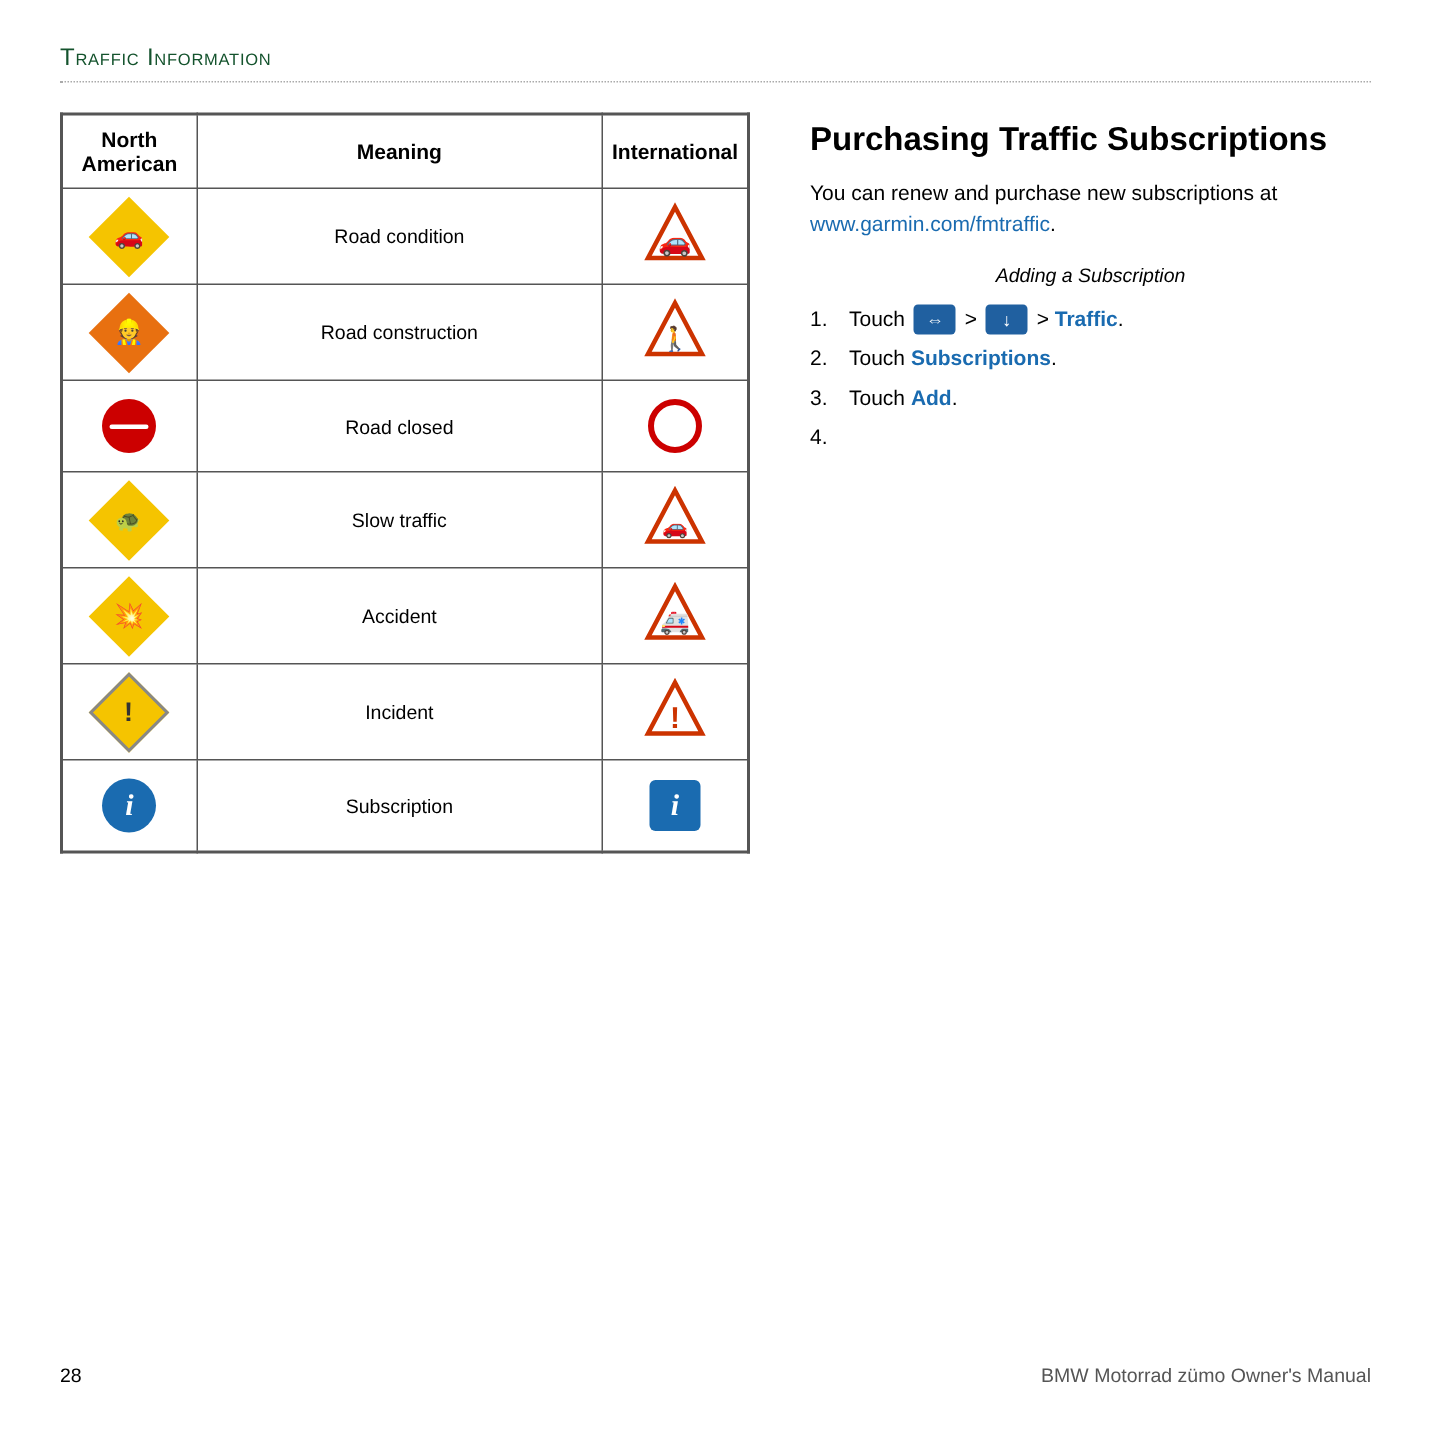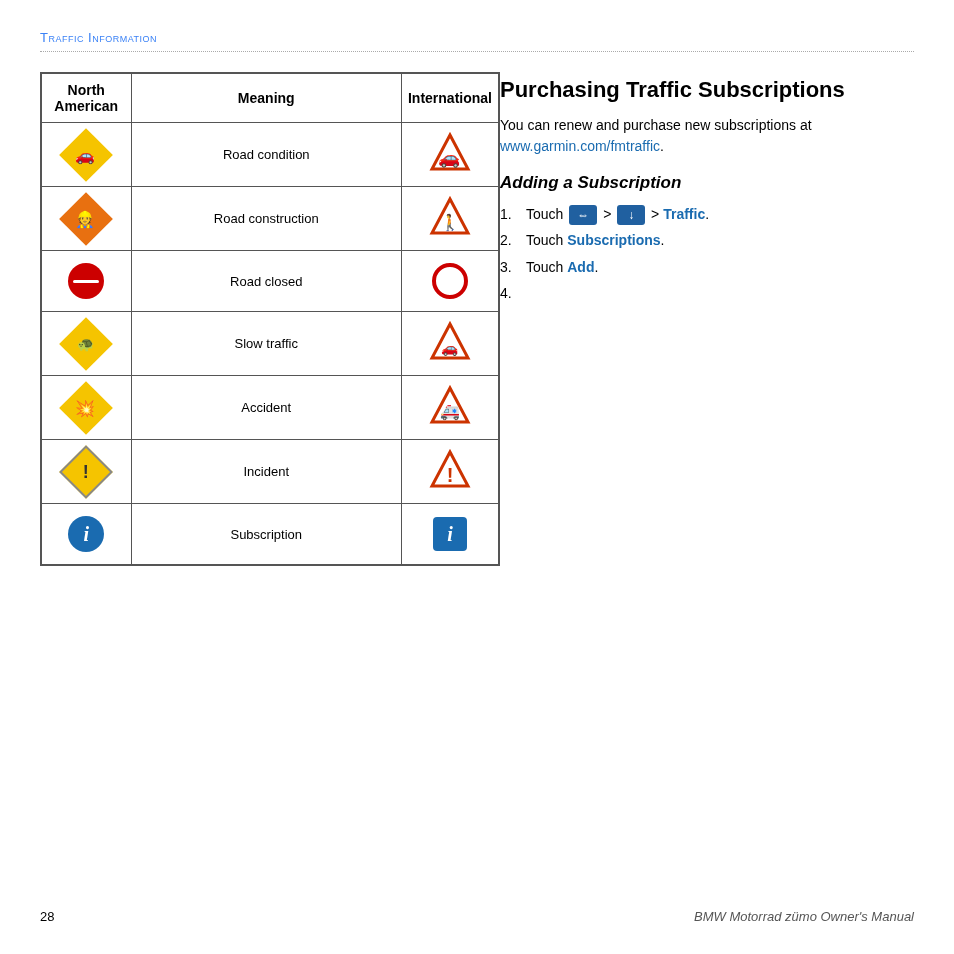--- a/index.html
+++ b/index.html
@@ -8,31 +8,32 @@
       font-family: Arial, Helvetica, sans-serif;
       font-size: 14px;
       color: #000;
       width: 954px;
       height: 954px;
       padding: 30px 40px;
     }
 
     
     .page-header {
-      font-size: 13px;
+      font-size: 16px;
       font-variant: small-caps;
-      color: #3b82f6;
+      color: #14532d;
       border-bottom: 1px dotted #aaa;
       padding-bottom: 6px;
       margin-bottom: 20px;
       letter-spacing: 0.5px;
     }
 
     .content-area {
       display: flex;
+      gap: 40px;
     }
 
     
     .left-section {
       flex: 0 0 auto;
       width: 460px;
     }
 
     table {
       border-collapse: collapse;
@@ -128,24 +129,25 @@
       line-height: 1.5;
       margin-bottom: 16px;
     }
 
     .link-text {
       color: #1A6BB0;
       text-decoration: none;
     }
 
     .subsection-title {
-      font-size: 17px;
-      font-weight: bold;
+      font-size: 13px;
+      font-weight: normal;
       font-style: italic;
       margin-bottom: 10px;
+      text-align: center;
     }
 
     .steps-list {
       list-style: none;
       padding: 0;
     }
     .steps-list li {
       font-size: 14px;
       line-height: 1.6;
       margin-bottom: 4px;
@@ -184,21 +186,21 @@
       position: absolute;
       bottom: 30px;
       left: 40px;
       right: 40px;
       display: flex;
       justify-content: space-between;
       align-items: center;
       font-size: 13px;
     }
     .footer-page { }
-    .footer-manual { font-style: italic; color: #555; text-align: right; }
+    .footer-manual { color: #555; text-align: right; }
   </style>
 </head>
 <body>
 
 <div class="page-header">
   <span>Traffic Information</span>
 </div>
 
 <div class="content-area">
 

